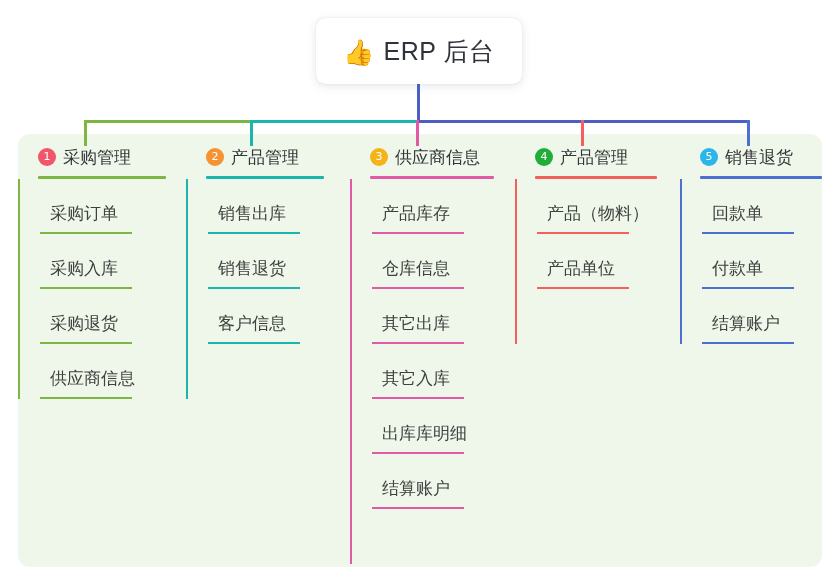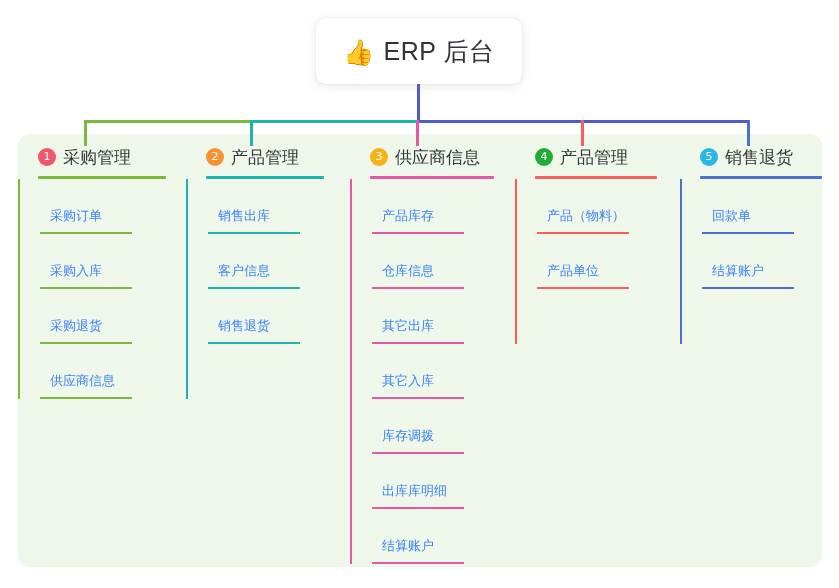--- a/index.html
+++ b/index.html
@@ -114,22 +114,22 @@
     width: 2px;
   }
   .item {
     position: relative;
     height: 55px;
   }
   .item-label {
     position: absolute;
     left: 10px;
     bottom: 9px;
-    font-size: 13px;
-    color: #3b82f6;
+    font-size: 17px;
+    color: #404040;
     white-space: nowrap;
   }
   .item-rule {
     position: absolute;
     left: 0;
     bottom: 0;
     height: 2px;
     width: 92px;
   }
 </style>
@@ -192,27 +192,27 @@
           <span class="col-title">产品管理</span>
         </div>
         <div class="head-rule" style="background: rgb(28, 181, 172); width: 118px; margin-left: 20px;"></div>
         <div class="items">
           <div class="spine" style="background: rgb(28, 181, 172); height: 220px;"></div>
           <div class="item">
             <span class="item-label">销售出库</span>
             <div class="item-rule" style="background: rgb(28, 181, 172);"></div>
           </div>
           <div class="item">
+            <span class="item-label">销售退货</span>
+            <div class="item-rule" style="background: rgb(28, 181, 172);"></div>
+          </div>
+          <div class="item">
             <span class="item-label">客户信息</span>
             <div class="item-rule" style="background: rgb(28, 181, 172);"></div>
           </div>
-          <div class="item">
-            <span class="item-label">销售退货</span>
-            <div class="item-rule" style="background: rgb(28, 181, 172);"></div>
-          </div>
         </div>
       </div>
       <div class="column" style="left: 350px; width: 165px;">
         <div class="col-head">
           <span class="badge" style="background: rgb(245, 179, 24);">3</span>
           <span class="col-title">供应商信息</span>
         </div>
         <div class="head-rule" style="background: rgb(224, 90, 166); width: 124px; margin-left: 20px;"></div>
         <div class="items">
           <div class="spine" style="background: rgb(224, 90, 166); height: 385px;"></div>
@@ -226,24 +226,20 @@
           </div>
           <div class="item">
             <span class="item-label">其它出库</span>
             <div class="item-rule" style="background: rgb(224, 90, 166);"></div>
           </div>
           <div class="item">
             <span class="item-label">其它入库</span>
             <div class="item-rule" style="background: rgb(224, 90, 166);"></div>
           </div>
           <div class="item">
-            <span class="item-label">库存调拨</span>
-            <div class="item-rule" style="background: rgb(224, 90, 166);"></div>
-          </div>
-          <div class="item">
             <span class="item-label">出库库明细</span>
             <div class="item-rule" style="background: rgb(224, 90, 166);"></div>
           </div>
           <div class="item">
             <span class="item-label">结算账户</span>
             <div class="item-rule" style="background: rgb(224, 90, 166);"></div>
           </div>
         </div>
       </div>
       <div class="column" style="left: 515px; width: 165px;">
@@ -270,20 +266,24 @@
           <span class="col-title">销售退货</span>
         </div>
         <div class="head-rule" style="background: rgb(77, 111, 208); width: 122px; margin-left: 20px;"></div>
         <div class="items">
           <div class="spine" style="background: rgb(77, 111, 208); height: 165px;"></div>
           <div class="item">
             <span class="item-label">回款单</span>
             <div class="item-rule" style="background: rgb(77, 111, 208);"></div>
           </div>
           <div class="item">
+            <span class="item-label">付款单</span>
+            <div class="item-rule" style="background: rgb(77, 111, 208);"></div>
+          </div>
+          <div class="item">
             <span class="item-label">结算账户</span>
             <div class="item-rule" style="background: rgb(77, 111, 208);"></div>
           </div>
         </div>
       </div>
     </div>
 
 </div>
 
 </body></html>

